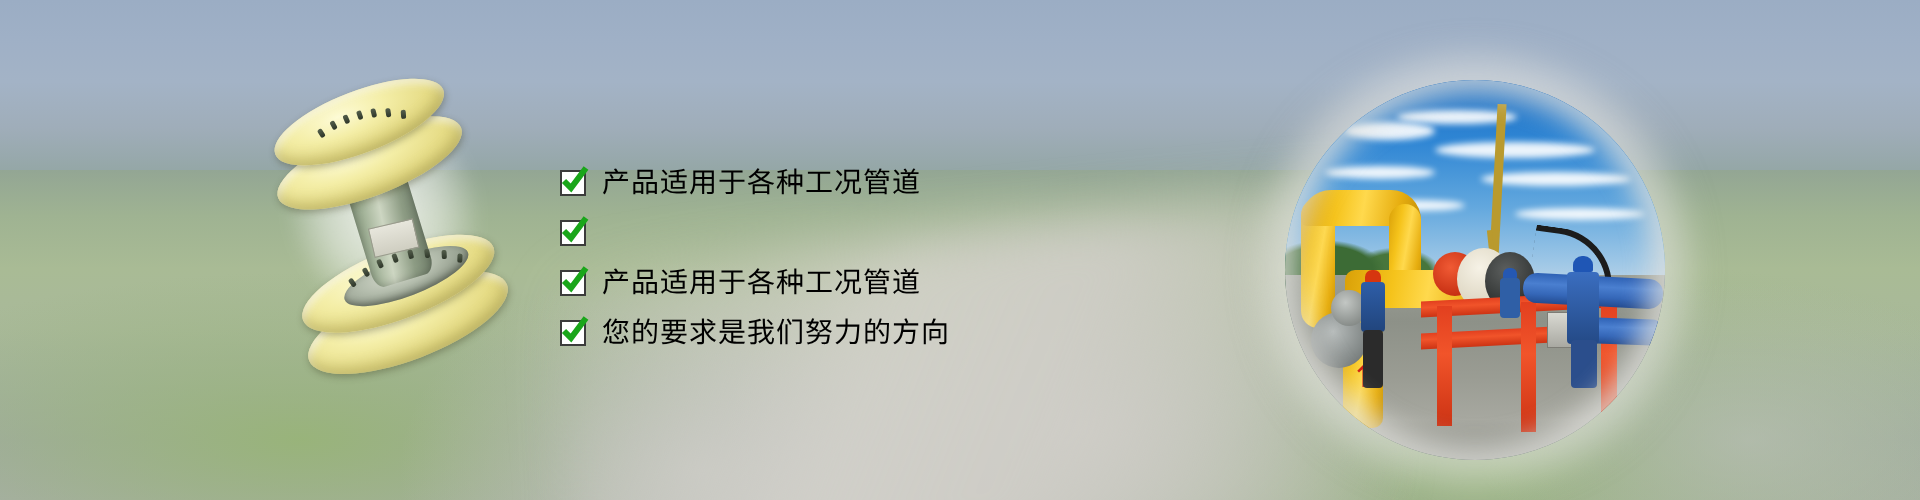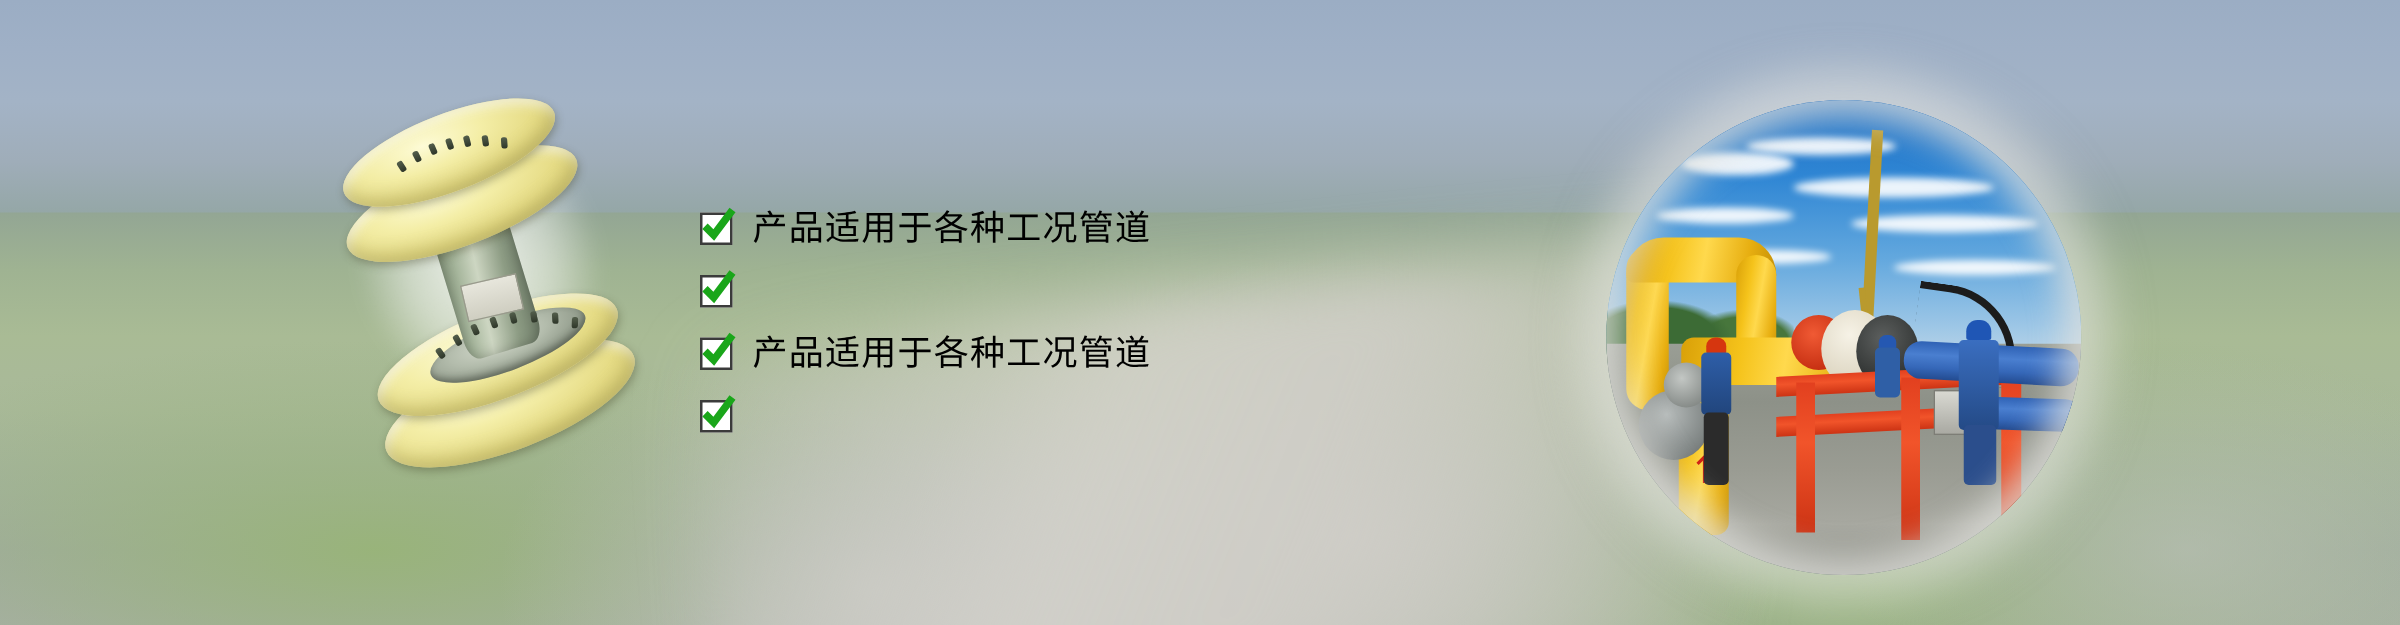--- a/index.html
+++ b/index.html
@@ -335,20 +335,21 @@
       </span>
       <span class="bullet-text">产品适用于各种工况管道</span>
     </div>
 
     <div class="bullet-row">
       <span class="check-box">
         <svg viewBox="0 0 32 32" aria-hidden="true">
           <path d="M5 17 L12 24 L27 4" fill="none" stroke="#1aa61a" stroke-width="6" stroke-linecap="butt" stroke-linejoin="miter"></path>
         </svg>
       </span>
+      <span class="bullet-text">您的要求是我们努力的方向</span>
     </div>
 
   </div>
 
   <div class="photo-wrap">
     <div class="photo">
       <div class="ph-sky"></div>
 
       <div class="ph-cloud" style="left:60px;  top:42px;  width:90px;  height:18px;"></div>
       <div class="ph-cloud" style="left:112px; top:30px;  width:120px; height:14px;"></div>

